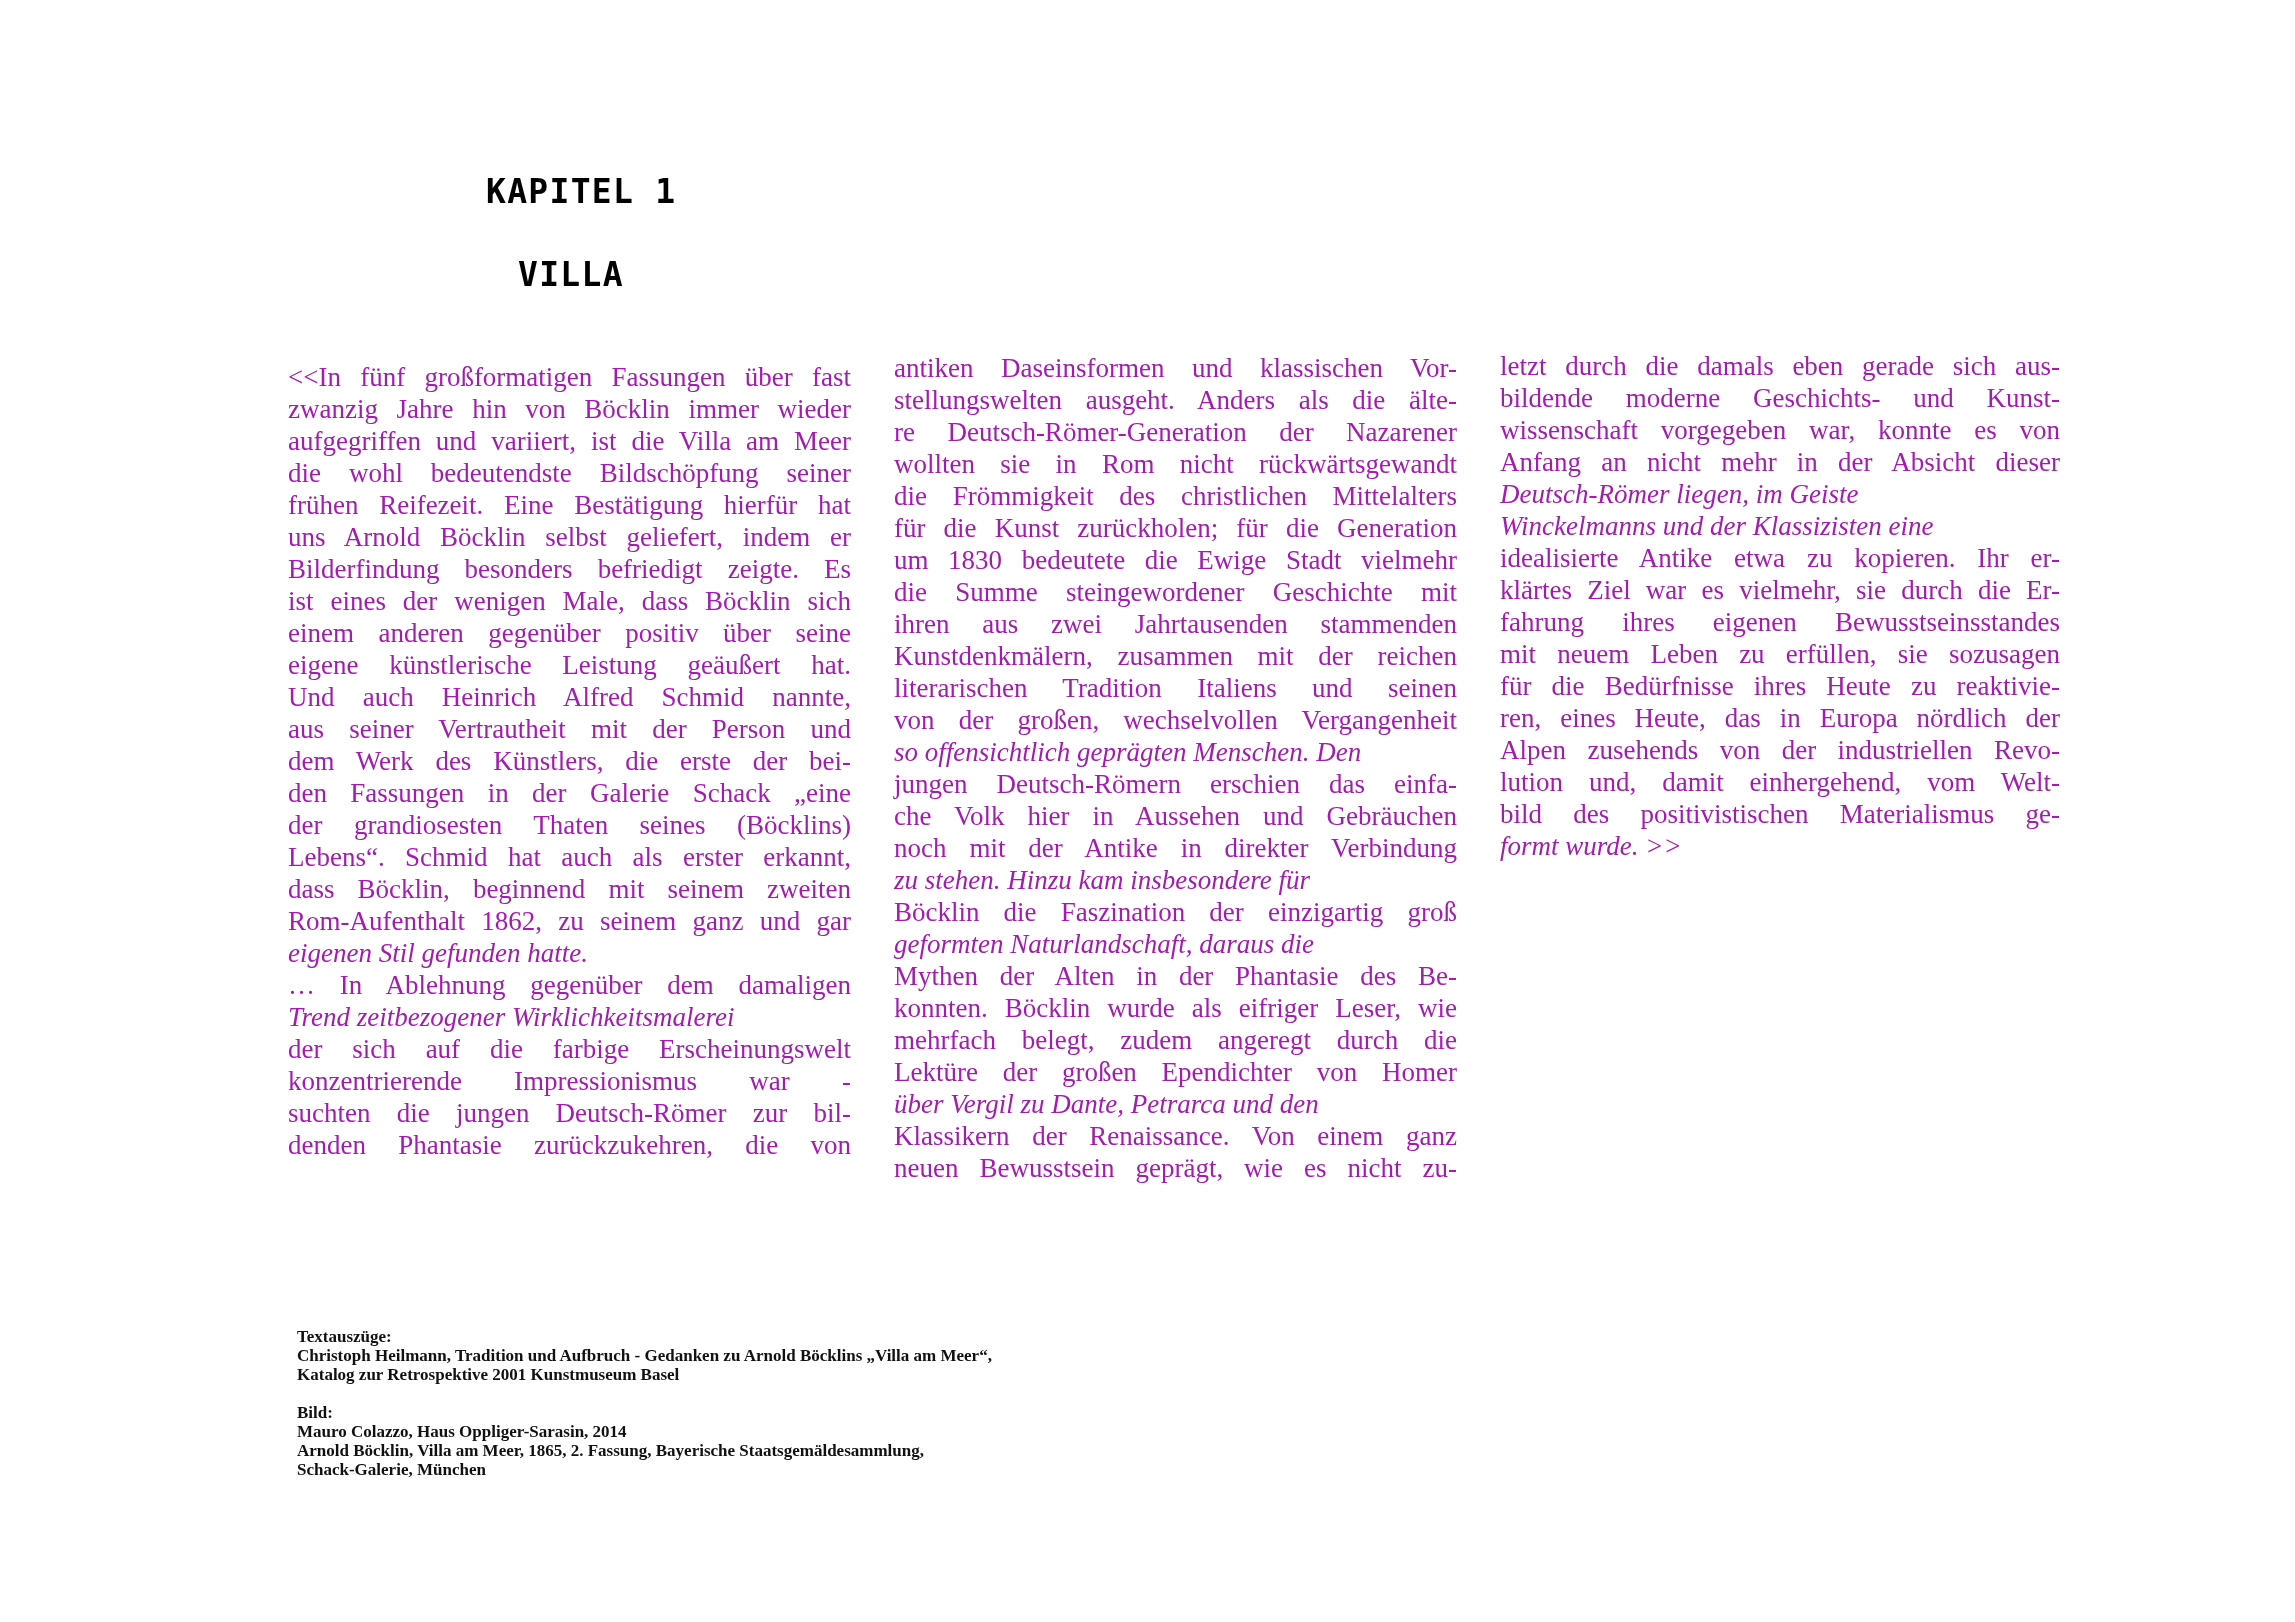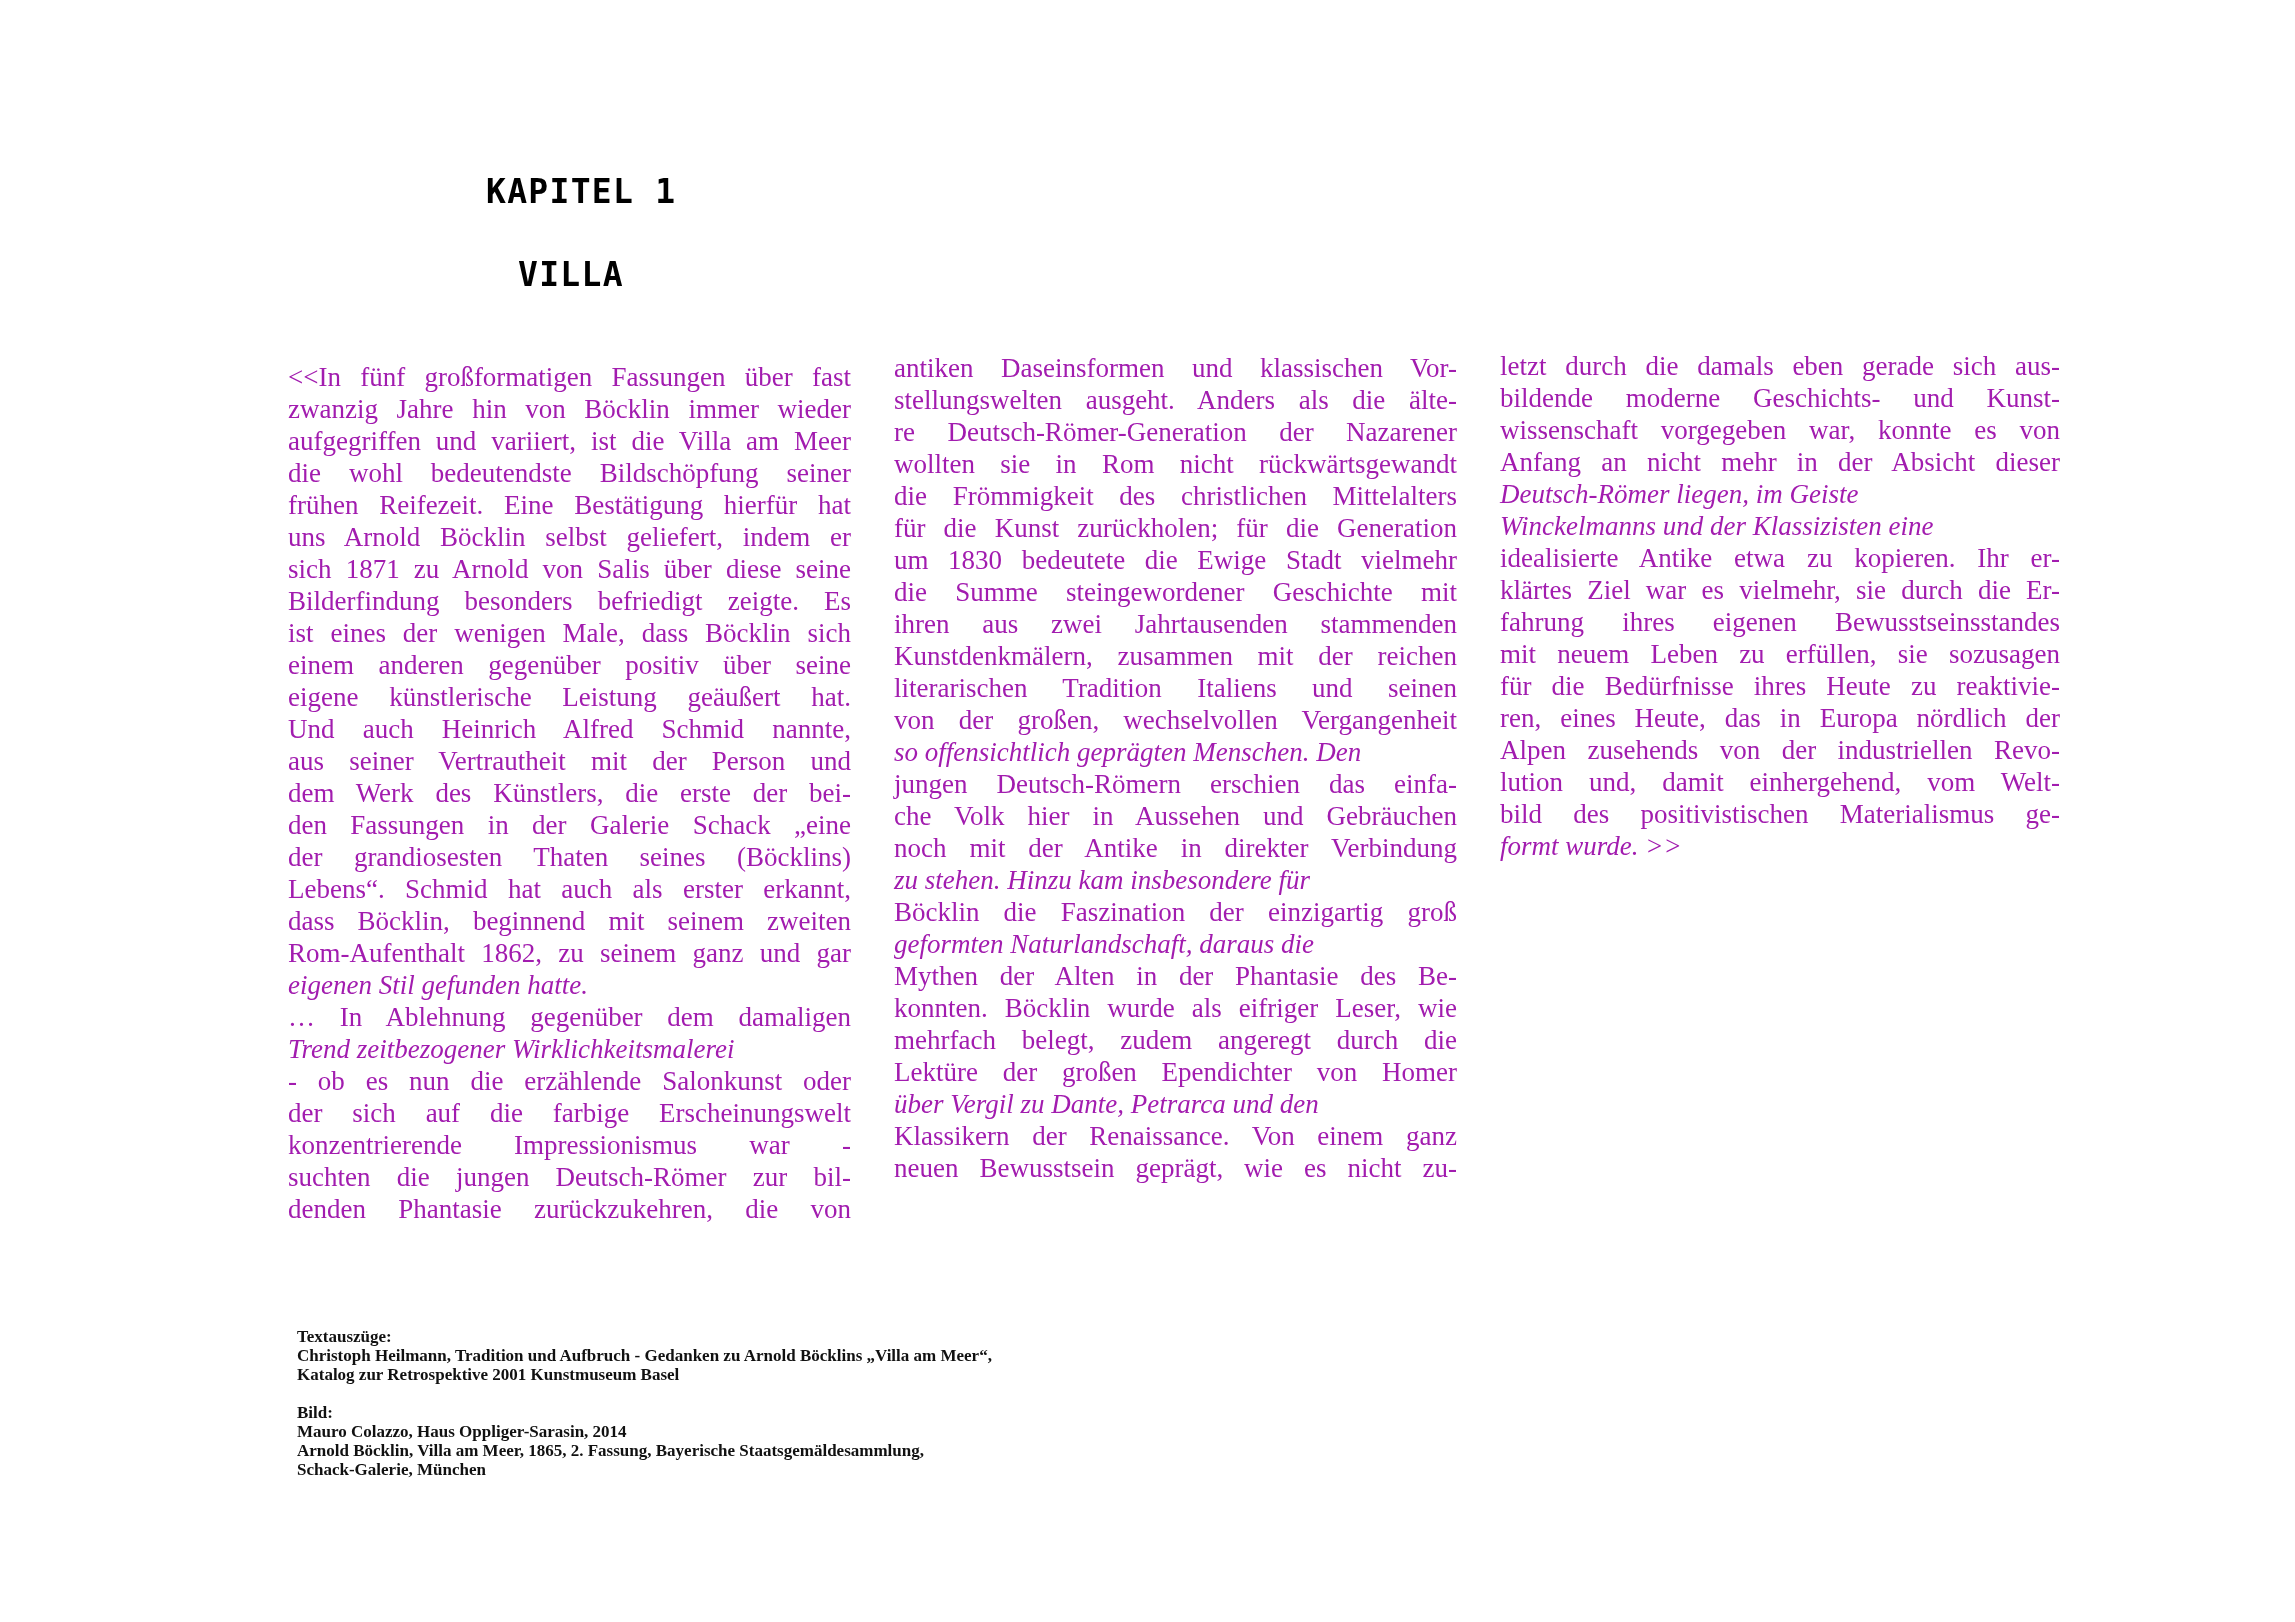--- a/index.html
+++ b/index.html
@@ -54,37 +54,35 @@
 <div id="chapter-label" class="heading">KAPITEL 1</div>
 <div id="chapter-title" class="heading">VILLA</div>
 
 <div id="col-1" class="col">
   <span class="line">&lt;&lt;In fünf großformatigen Fassungen über fast</span>
   <span class="line">zwanzig Jahre hin von Böcklin immer wieder</span>
   <span class="line">aufgegriffen und variiert, ist die Villa am Meer</span>
   <span class="line">die wohl bedeutendste Bildschöpfung seiner</span>
   <span class="line">frühen Reifezeit. Eine Bestätigung hierfür hat</span>
   <span class="line">uns Arnold Böcklin selbst geliefert, indem er</span>
-  <span class="line">sich 1871 zu Arnold von Salis über diese seine</span>
   <span class="line">Bilderfindung besonders befriedigt zeigte. Es</span>
   <span class="line">ist eines der wenigen Male, dass Böcklin sich</span>
   <span class="line">einem anderen gegenüber positiv über seine</span>
   <span class="line">eigene künstlerische Leistung geäußert hat.</span>
   <span class="line">Und auch Heinrich Alfred Schmid nannte,</span>
   <span class="line">aus seiner Vertrautheit mit der Person und</span>
   <span class="line">dem Werk des Künstlers, die erste der bei-</span>
   <span class="line">den Fassungen in der Galerie Schack „eine</span>
   <span class="line">der grandiosesten Thaten seines (Böcklins)</span>
   <span class="line">Lebens“. Schmid hat auch als erster erkannt,</span>
   <span class="line">dass Böcklin, beginnend mit seinem zweiten</span>
   <span class="line">Rom-Aufenthalt 1862, zu seinem ganz und gar</span>
   <span class="line last">eigenen Stil gefunden hatte.</span>
   <span class="line">… In Ablehnung gegenüber dem damaligen</span>
   <span class="line last">Trend zeitbezogener Wirklichkeitsmalerei</span>
-  <span class="line">- ob es nun die erzählende Salonkunst oder</span>
   <span class="line">der sich auf die farbige Erscheinungswelt</span>
   <span class="line">konzentrierende Impressionismus war -</span>
   <span class="line">suchten die jungen Deutsch-Römer zur bil-</span>
   <span class="line">denden Phantasie zurückzukehren, die von</span>
 </div>
 
 <div id="col-2" class="col">
   <span class="line">antiken Daseinsformen und klassischen Vor-</span>
   <span class="line">stellungswelten ausgeht. Anders als die älte-</span>
   <span class="line">re Deutsch-Römer-Generation der Nazarener</span>

